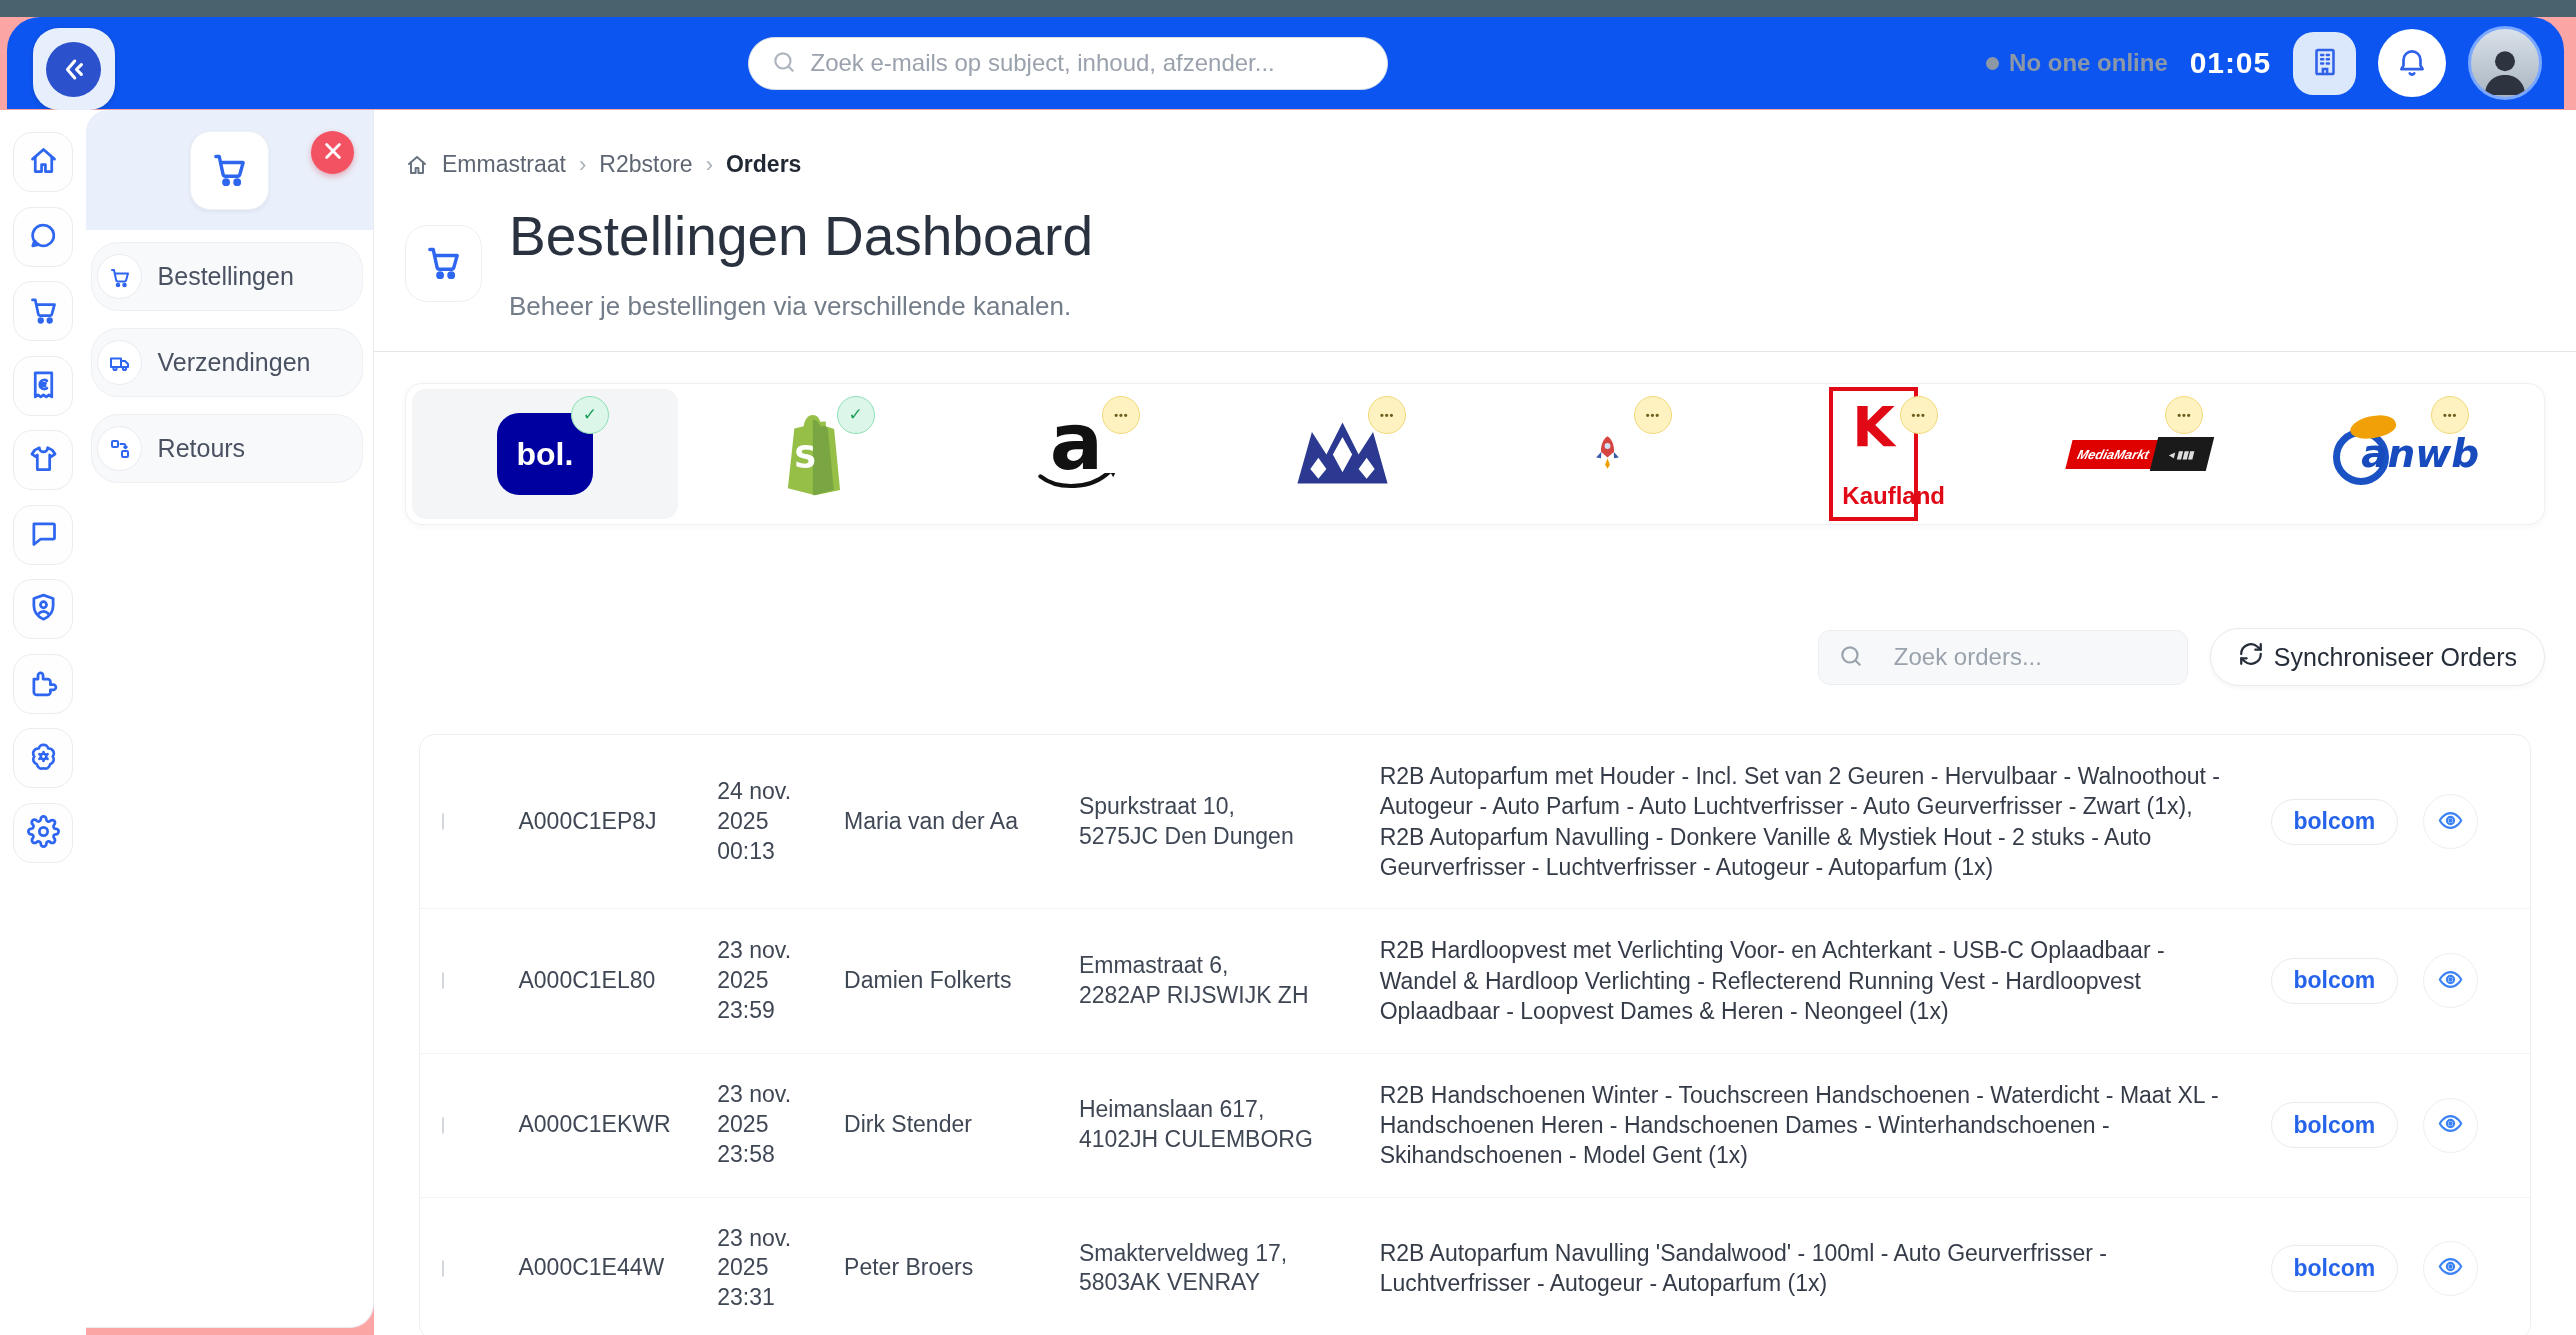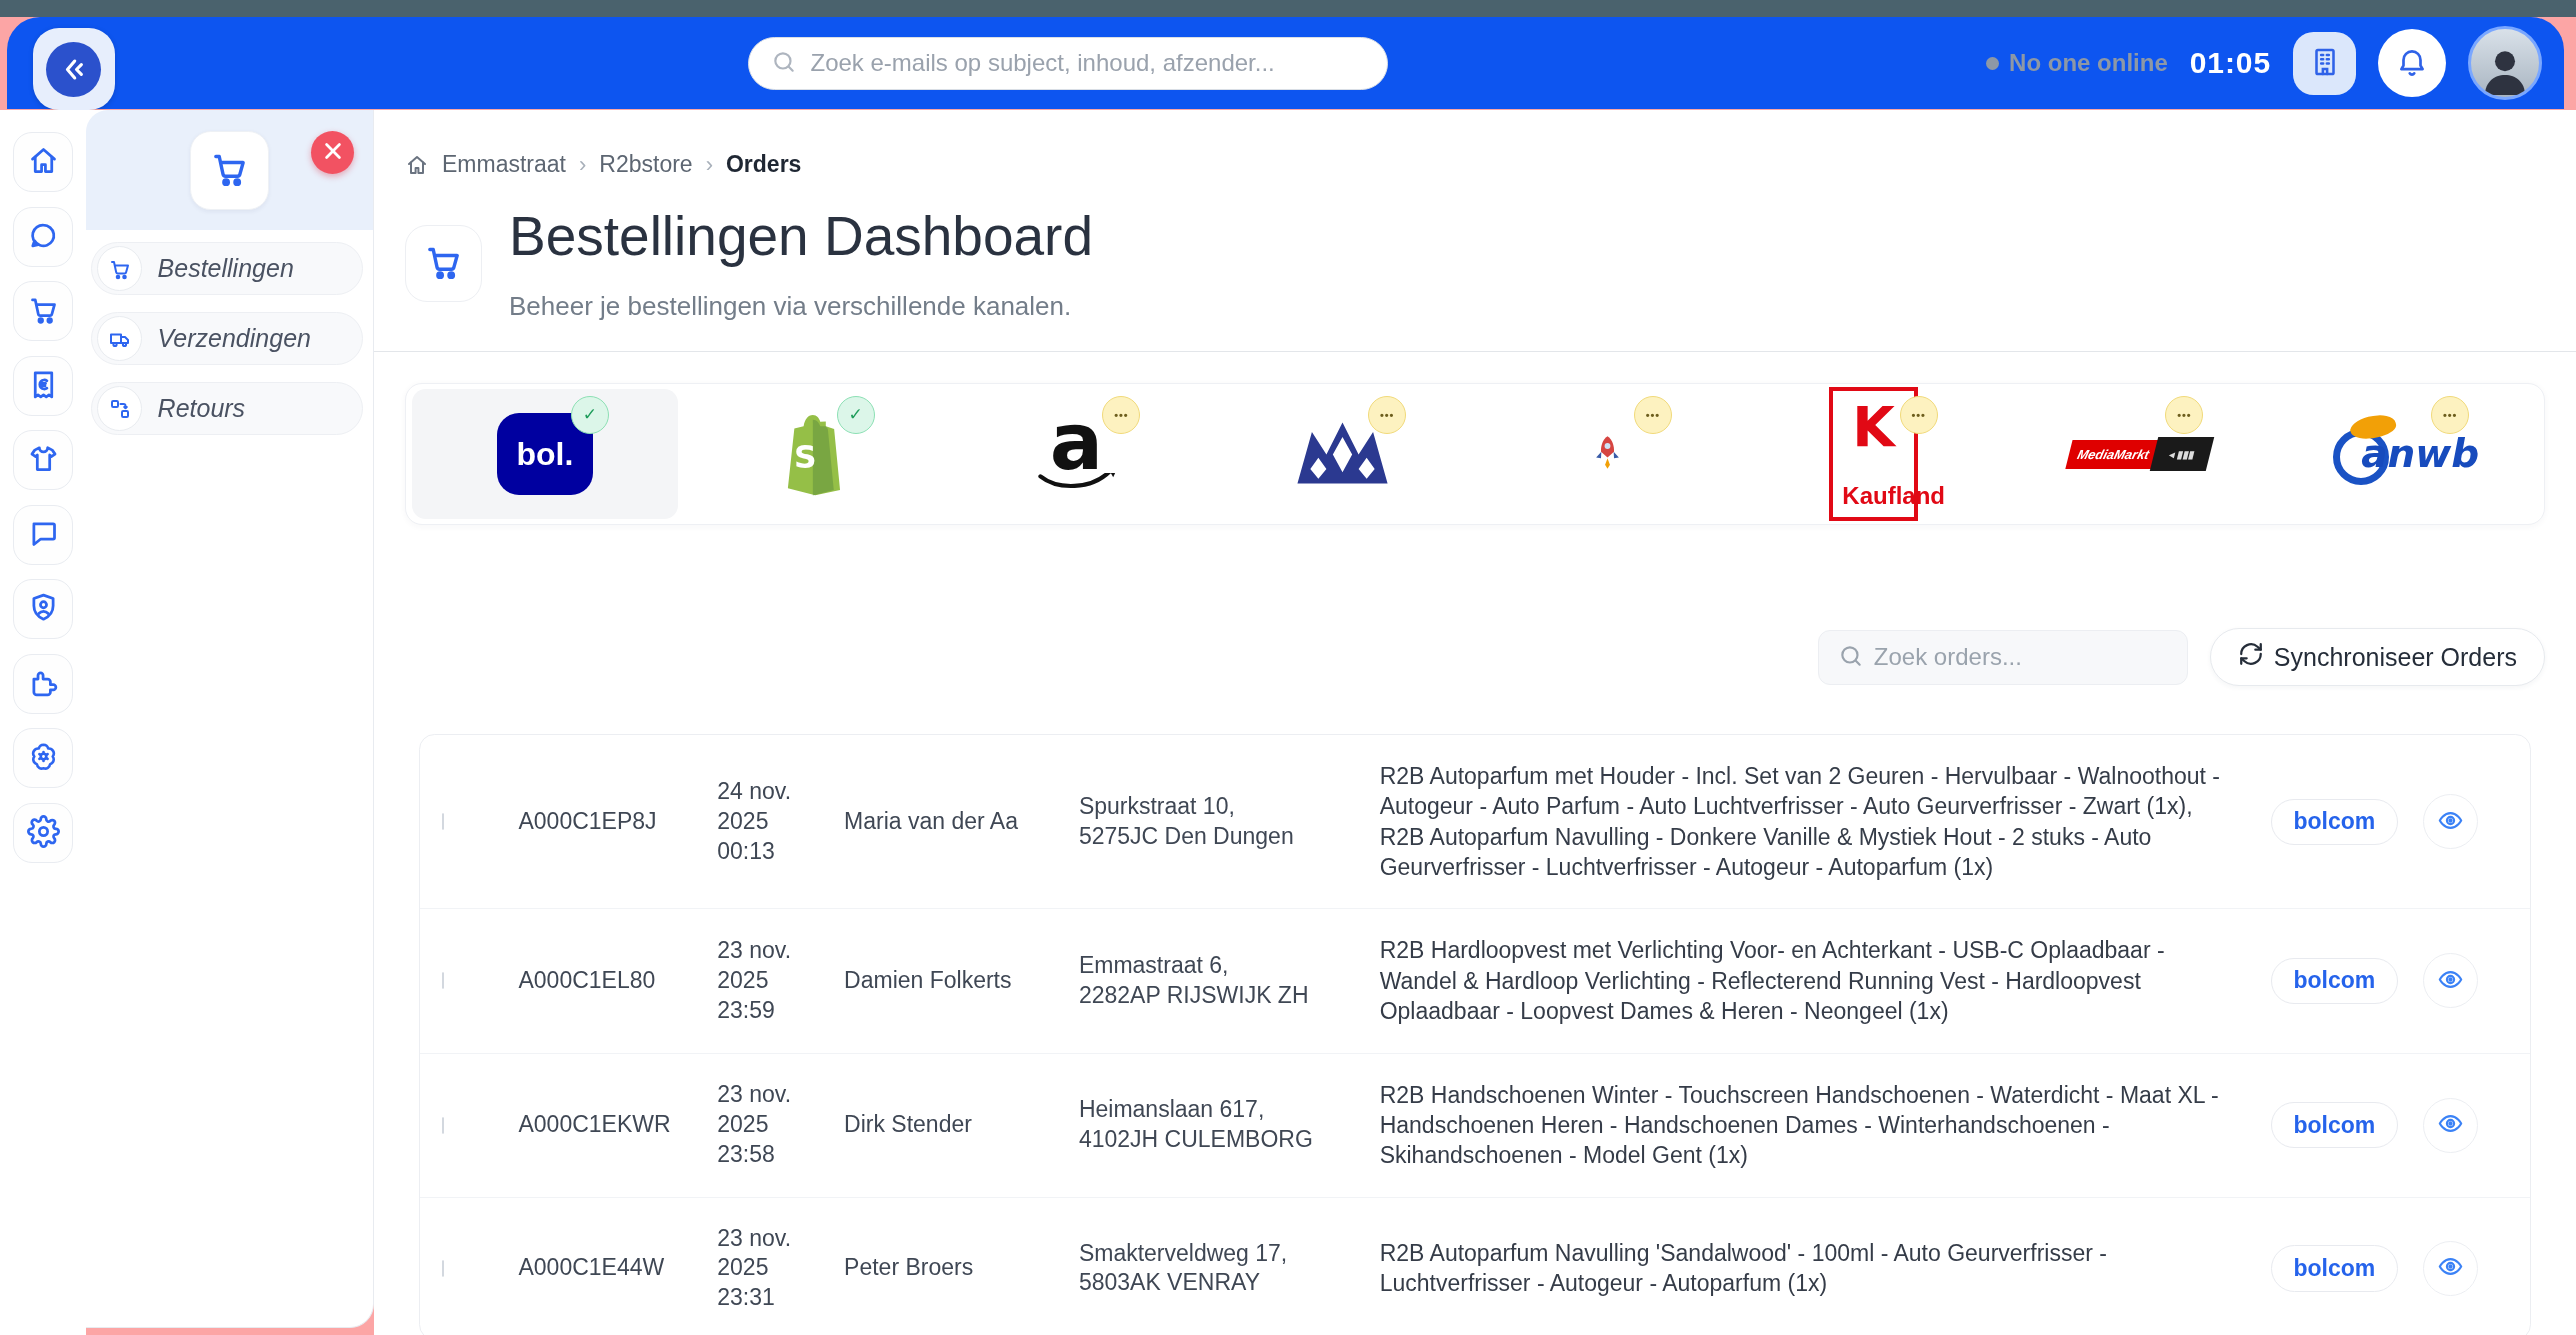--- a/index.html
+++ b/index.html
@@ -48,22 +48,22 @@
   .subpanel { width:288px; flex:none; background:#fff; border-right:1.7px solid #e8ebf0;
     border-bottom:1.7px solid #e8ebf0; border-radius:0 0 24px 0; height:calc(100% - 6.8px); position:relative; }
   .subheader { height:120px; background:#e9f0fb; border-top-left-radius:22px; position:relative;
     display:flex; align-items:center; justify-content:center; }
   .subheader-card { width:79px; height:79px; background:#fff; border:0.9px solid #eef1f5; border-radius:20.5px;
     display:flex; align-items:center; justify-content:center; color:#2e66f0; box-shadow:0 1.7px 4.3px rgba(30,40,80,.06); }
   .close-btn { position:absolute; top:20.5px; right:19px; width:43px; height:43px; border-radius:50%;
     background:#f25262; color:#fff; display:flex; align-items:center; justify-content:center;
     box-shadow:0 2.6px 6.8px rgba(220,60,80,.4); cursor:pointer; }
   .subnav { padding:12px 10.3px 0 5.1px; display:flex; flex-direction:column; gap:17px; }
-  .subnav-pill { height:53px; border-radius:27px; background:#f8f9fb; border:1.7px solid #edeff3;
-    display:flex; align-items:center; gap:15.4px; padding-left:5.1px; cursor:pointer;font-style:italic; }
+  .subnav-pill { height:69px; border-radius:27px; background:#f8f9fb; border:1.7px solid #edeff3;
+    display:flex; align-items:center; gap:15.4px; padding-left:5.1px; cursor:pointer; }
   .subnav-ic { width:45px; height:45px; border-radius:50%; background:#fff; border:1.7px solid #e9ecf0;
     display:flex; align-items:center; justify-content:center; color:#2e66f0; flex:none; }
   .subnav-label { font-size:25px; color:#4a5262; }
 
   
   .main { flex:1; background:#fff; padding:41px 31px 0 31px; min-width:0; }
   .breadcrumb { display:flex; align-items:center; gap:13px; color:#5d6672; font-size:23px; }
   .crumb-sep { color:#a8b0ba; font-size:22px; }
   .crumb-last { color:#1f2733; font-weight:700; }
   .crumb-home { color:#6a7380; display:flex; }
@@ -103,21 +103,21 @@
   .logo-anwb { position:relative; width:154px; height:94px; }
   .anwb-ring { position:absolute; left:5.1px; top:22px; width:56px; height:56px; border:7.7px solid #1a52c4; border-radius:50%; }
   .anwb-wing { position:absolute; left:22px; top:8.6px; width:46px; height:22px; background:#f2a007;
     border-radius:50% 60% 40% 60%; transform:rotate(-14deg); }
   .anwb-word { position:absolute; left:33px; top:24px; font-size:39px; font-weight:800; font-style:italic;
     color:#174bbd; font-family:"DejaVu Sans", sans-serif; }
 
   
   .orders-toolbar { margin-top:103px; display:flex; justify-content:flex-end; align-items:center; gap:22px; }
   .orders-search { width:370px; height:55px; border-radius:12px; background:#f7f8fa; border:1.7px solid #eceef2;
-    display:flex; align-items:center; gap:10px; padding:0 19px; }
+    display:flex; align-items:center; gap:30px; padding:0 19px; }
   .orders-search input { border:none; outline:none; background:transparent; flex:1; font-size:24px;
     color:#3a4250; font-family:"Liberation Sans", sans-serif; }
   .orders-search input::placeholder { color:#9aa3ad; }
   .sync-btn { height:58px; border-radius:29px; border:1.7px solid #e7eaee; background:#fff; padding:8px 27px;
     display:flex; align-items:center; gap:10px; font-size:25px; color:#252d39; cursor:pointer;
     box-shadow:0 1.7px 5.1px rgba(40,50,80,.05); }
 
   
   .table-card { margin-top:48px; margin-left:13.7px; margin-right:13.7px; border:1.7px solid #eceef2;
     border-radius:15.4px; background:#fff; overflow:hidden; }

